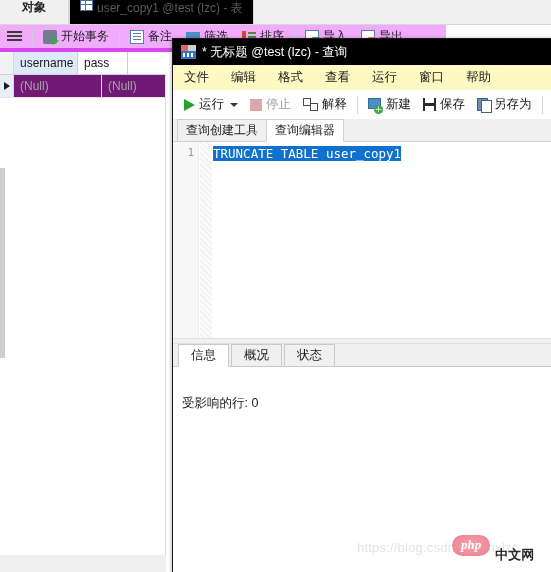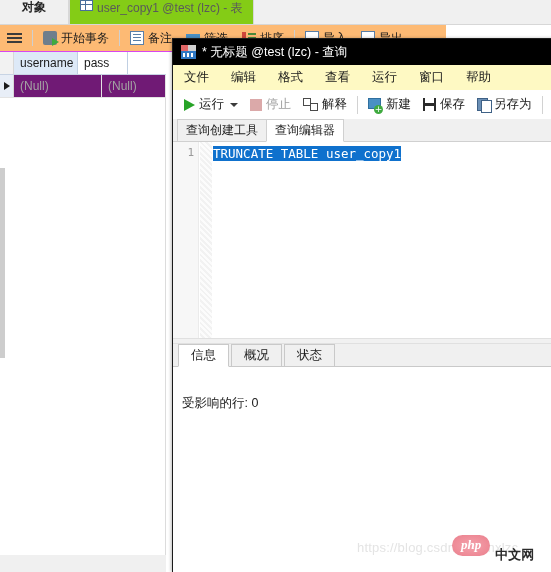--- a/index.html
+++ b/index.html
@@ -22,38 +22,38 @@
     background: #f0f0f0; border-bottom: 1px solid #d7d7d7;
     display: flex; align-items: flex-end;
   }
   .tabstrip .tab {
     height: 25px; display: flex; gap: 4px;
     padding: 0 10px; font-size: 12px; color: #333; cursor: default;
     border-right: 1px solid #d7d7d7;
   }
   .tabstrip .tab.obj { font-weight: bold; background: #f0f0f0; color:#222; padding: 0 22px; }
   .tabstrip .tab.active-tab {
-    background: #84cc16; border-left: 1px solid #d7d7d7;
+    background: #000000; border-left: 1px solid #d7d7d7;
     border-top: 1px solid #d7d7d7; height: 25px; color: #5a5a5a;
   }
   .grid-icon {
     width: 13px; height: 11px; border: 1px solid #4a6f9a; background: #fff;
     position: relative; display: inline-block; flex: 0 0 auto;
   }
   .grid-icon::before {
     content:""; position: absolute; left: 0; top: 3px; width: 100%; height: 1px; background: #4a6f9a;
   }
   .grid-icon::after {
     content:""; position: absolute; left: 4px; top: 0; width: 1px; height: 100%; background: #4a6f9a;
   }
 
   
   .bg-toolbar {
     position: absolute; left: 0; top: 25px; width: 446px; height: 27px;
-    background: #fdba74; border-bottom: 1px solid #d946ef;
+    background: #f0abfc; border-bottom: 4px solid #d946ef;
     display: flex; align-items: center; font-size: 12px; color: #1b1b1b;
   }
   .bg-toolbar .tb-item { display: flex; align-items: center; gap: 4px; padding: 0 7px; height: 26px; }
   .bg-toolbar .sep { width: 1px; height: 16px; background: #cfcfcf; margin: 0 3px; }
   .hamburger { width: 15px; height: 11px; position: relative; }
   .hamburger i { position: absolute; left: 0; width: 15px; height: 2px; background: #3b3b3b; display:block; }
   .hamburger i:nth-child(1){ top: 0; }
   .hamburger i:nth-child(2){ top: 4px; }
   .hamburger i:nth-child(3){ top: 8px; }
 

